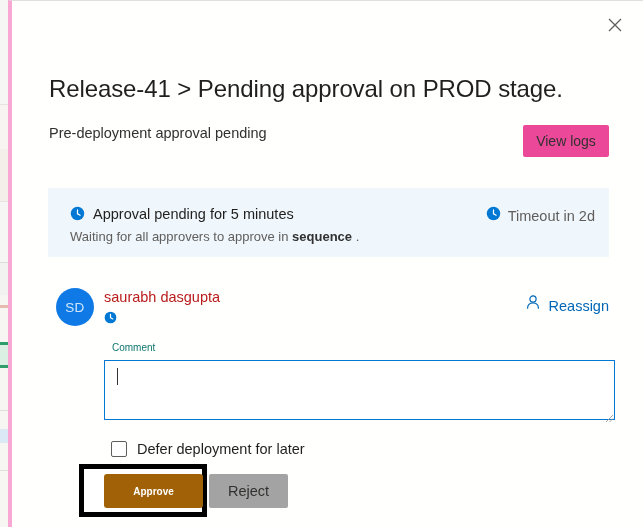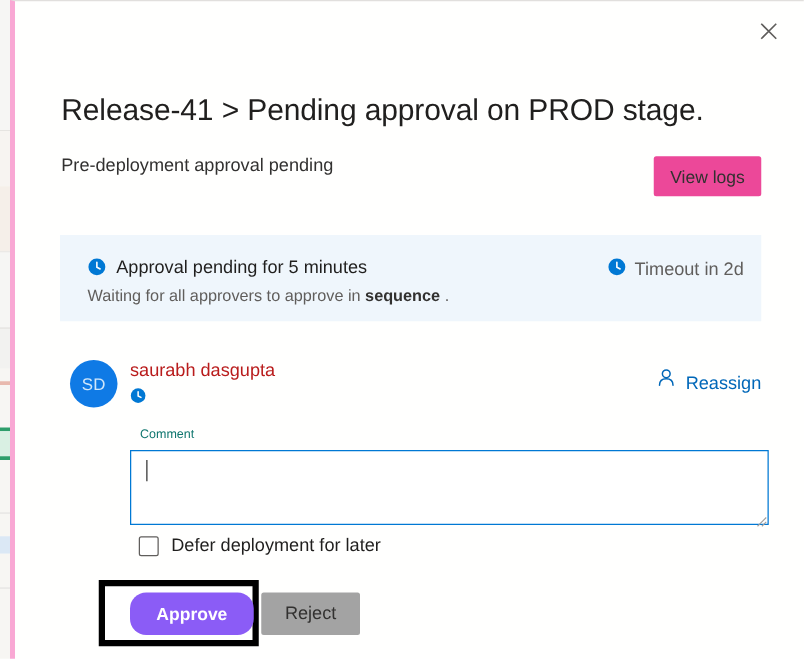--- a/index.html
+++ b/index.html
@@ -241,21 +241,21 @@
     top: 408px;
     width: 10px;
     height: 10px;
     pointer-events: none;
   }
 
   
   .defer-row {
     position: absolute;
     left: 99px;
-    top: 428px;
+    top: 440px;
     display: flex;
     align-items: center;
     gap: 10px;
     cursor: pointer;
   }
   .checkbox {
     width: 16px;
     height: 16px;
     border: 1px solid #605e5c;
     border-radius: 2px;
@@ -278,26 +278,26 @@
     border: 5px solid #000000;
     background: #ffffff;
     box-sizing: border-box;
   }
   .approve-btn {
     position: absolute;
     left: 92px;
     top: 473px;
     width: 99px;
     height: 34px;
-    background: #8b5cf6;
+    background: #a16207;
     border: none;
-    border-radius: 13px;
+    border-radius: 3px;
     color: #ffffff;
     font-family: "Liberation Sans", sans-serif;
-    font-size: 14px;
+    font-size: 10px;
     font-weight: 600;
     cursor: pointer;
     padding: 0;
   }
   .reject-btn {
     position: absolute;
     left: 197px;
     top: 473px;
     width: 79px;
     height: 34px;

